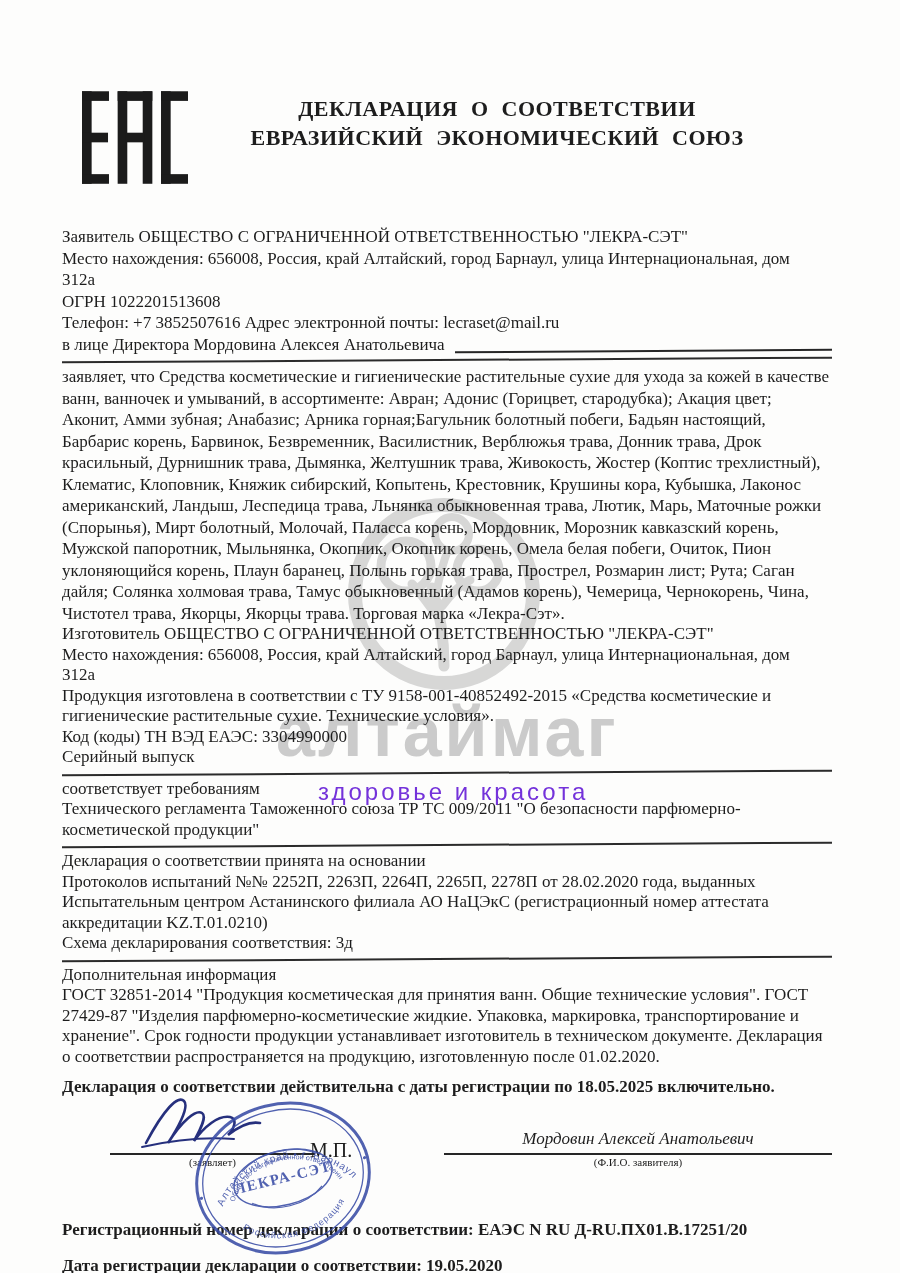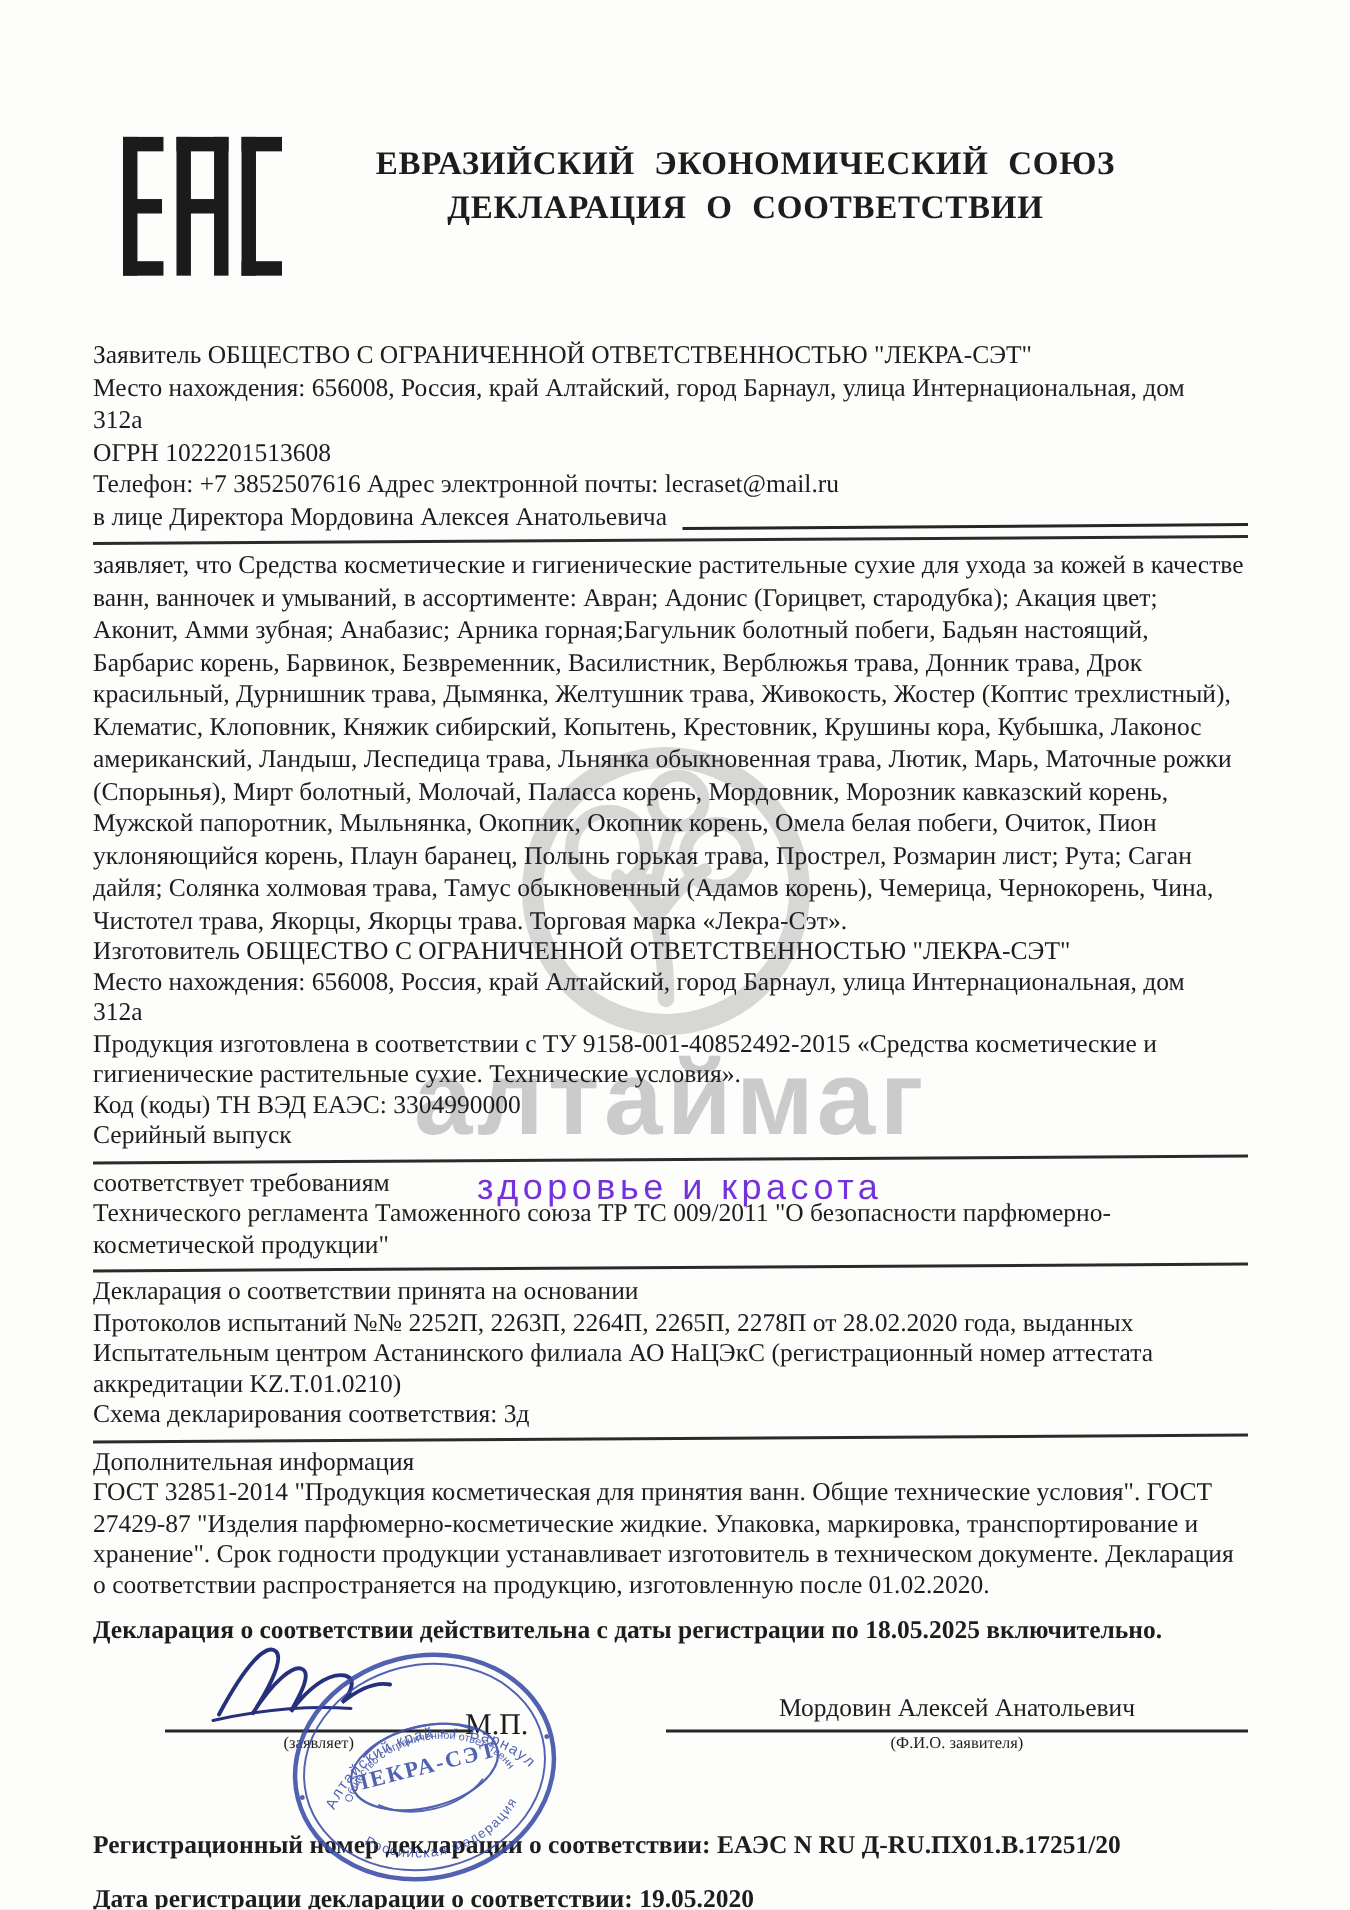--- a/index.html
+++ b/index.html
@@ -24,21 +24,21 @@
   .decl-p{line-height:21.5px;}
   .validity{margin-top:10px;font-weight:bold;font-size:17px;}
   
   .sig-zone{position:relative;margin-top:16px;height:96px;}
   .sig-row{display:flex;justify-content:space-between;align-items:flex-end;}
   .sig-left{width:205px;margin-left:48px;text-align:center;position:relative;}
   .sig-line{border-bottom:2px solid #262626;height:40px;}
   .caption{font-size:11px;line-height:15px;}
   .mp{position:absolute;left:248px;top:26px;font-size:20px;}
   .sig-right{width:388px;text-align:center;}
-  .fio{font-size:17px;line-height:22px;}
+  .fio{font-size:17px;line-height:22px;font-style:italic;}
   .fio-line{border-bottom:2px solid #262626;height:3px;}
   .sig-svg{position:absolute;left:28px;top:-22px;width:160px;height:64px;}
   .reg{font-weight:bold;font-size:17px;line-height:30px;margin-top:6px;}
   
   .wm-brand{position:absolute;left:276px;top:692px;font-family:"Liberation Sans","DejaVu Sans",sans-serif;
             font-weight:bold;font-size:70px;letter-spacing:3px;color:#c6c6c6;opacity:.9;}
   .wm-tag{position:absolute;left:318px;top:778px;font-family:"Liberation Sans","DejaVu Sans",sans-serif;
           font-size:24px;letter-spacing:3px;color:#6d28d9;opacity:.95;}
   .wm-logo{position:absolute;left:332px;top:490px;width:224px;height:210px;opacity:.62;}
   
@@ -77,22 +77,22 @@
         <rect x="37" y="0" width="10" height="96"></rect>
           <rect x="63" y="0" width="10" height="96"></rect>
         <rect x="37" y="0" width="36" height="10"></rect>
           <rect x="45" y="43" width="20" height="10"></rect>
 
         <rect x="82" y="0" width="10" height="96"></rect>
           <rect x="82" y="0" width="28" height="10"></rect>
         <rect x="82" y="86" width="28" height="10"></rect>
       </svg>
       <div class="titles">
+        <div class="t">ДЕКЛАРАЦИЯ  О СООТВЕТСТВИИ</div>
         <div class="t">ЕВРАЗИЙСКИЙ  ЭКОНОМИЧЕСКИЙ  СОЮЗ</div>
-        <div class="t">ДЕКЛАРАЦИЯ  О СООТВЕТСТВИИ</div>
       </div>
     </div>
 
     <div class="blk1">
       <p><b>Заявитель</b><span> ОБЩЕСТВО С ОГРАНИЧЕННОЙ  ОТВЕТСТВЕННОСТЬЮ  "ЛЕКРА-СЭТ"</span></p>
       <p>Место нахождения: 656008, Россия,  край Алтайский, город Барнаул, улица Интернациональная, дом</p>
       <p>312а</p>
       <p>ОГРН  1022201513608</p>
       <p>Телефон: +7 3852507616 Адрес электронной почты: lecraset@mail.ru</p>
       <div class="inline-rule-row">

